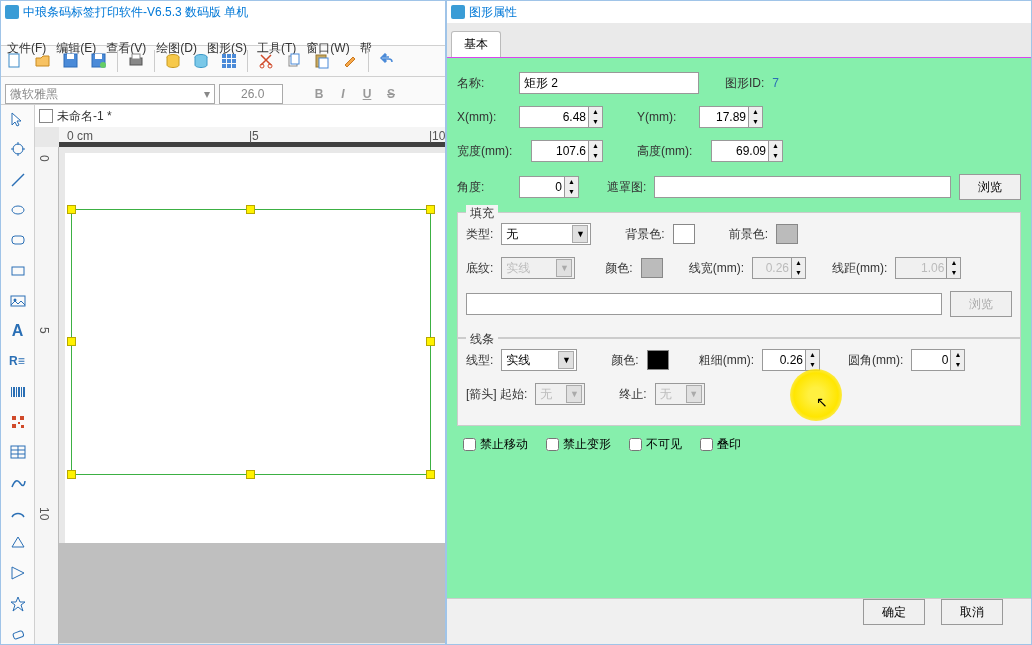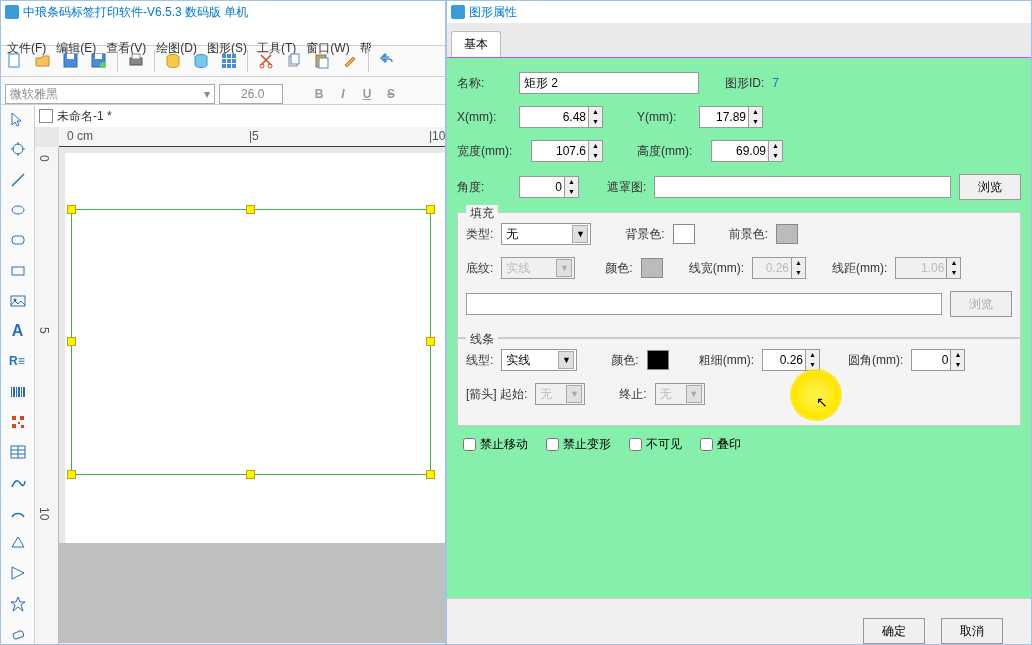--- a/index.html
+++ b/index.html
@@ -19,21 +19,21 @@
 .fmt-btn { width: 20px; height: 20px; color: #999; display: inline-flex; align-items: center; justify-content: center; font-weight: bold; }
 
 .workspace-row { display: flex; height: calc(100% - 104px); }
 .tool-panel { width: 34px; background: #fafafa; border-right: 1px solid #d0d0d0; display: flex; flex-direction: column; align-items: center; padding-top: 4px; gap: 10px; }
 .tp-icon { width: 22px; height: 22px; display: flex; align-items: center; justify-content: center; color: #2a6fb5; }
 .doc-area { flex: 1; display: flex; flex-direction: column; }
 .doc-tab { height: 22px; display: flex; align-items: center; padding: 0 4px; gap: 4px; }
 .doc-tab .tab-icon { width: 14px; height: 14px; border: 1px solid #888; background: #fff; }
 .doc-tab .tab-label { color: #333; }
 .ruler-area { flex: 1; position: relative; background: #e8e8e8; }
-.ruler-h { position: absolute; left: 24px; top: 0; right: 0; height: 20px; background: #f5f5f5; border-bottom: 1px solid #404040; font-size: 10px; color: #555; }
+.ruler-h { position: absolute; left: 24px; top: 0; right: 0; height: 20px; background: #f5f5f5; border-bottom: 5px solid #404040; font-size: 10px; color: #555; }
 .ruler-h span { position: absolute; top: 2px; }
 .ruler-v { position: absolute; left: 0; top: 20px; bottom: 0; width: 24px; background: #f5f5f5; border-right: 1px solid #bbb; font-size: 10px; color: #555; }
 .ruler-v span { position: absolute; left: 2px; writing-mode: vertical-rl; }
 .canvas { position: absolute; left: 30px; top: 26px; width: 380px; height: 390px; background: #fff; }
 .selection-rect { position: absolute; left: 6px; top: 56px; width: 360px; height: 266px; border: 1px solid #3cb043; }
 .handle { position: absolute; width: 9px; height: 9px; background: #fff200; border: 1px solid #b8a800; }
 .h-tl { left: -5px; top: -5px; } .h-tm { left: 50%; margin-left: -5px; top: -5px; } .h-tr { right: -5px; top: -5px; }
 .h-ml { left: -5px; top: 50%; margin-top: -5px; } .h-mr { right: -5px; top: 50%; margin-top: -5px; }
 .h-bl { left: -5px; bottom: -5px; } .h-bm { left: 50%; margin-left: -5px; bottom: -5px; } .h-br { right: -5px; bottom: -5px; }
 .gray-strip { position: absolute; left: 24px; top: 416px; right: 0; height: 100px; background: #bfbfbf; }
@@ -57,21 +57,21 @@
 .combo { height: 22px; border: 1px solid #999; background: #fff; display: flex; align-items: center; justify-content: space-between; padding: 0 2px 0 4px; }
 .combo .arrow { width: 16px; height: 18px; background: #e0e0e0; border: 1px solid #aaa; text-align: center; font-size: 9px; line-height: 16px; }
 .swatch { width: 22px; height: 20px; border: 1px solid #888; }
 .btn { height: 26px; padding: 0 18px; border: 1px solid #999; background: #f0f0f0; cursor: pointer; }
 .group { border: 1px solid #ccc; padding: 10px 8px 8px 8px; margin-bottom: 0; position: relative; background: #f4f4f4; }
 .group .legend { position: absolute; top: -8px; left: 8px; background: #f4f4f4; padding: 0 4px; color: #333; }
 .disabled { color: #aaa; background: #f0f0f0; }
 .chk-row { display: flex; gap: 18px; margin-top: 10px; margin-left: 6px; }
 .chk { display: flex; align-items: center; gap: 4px; }
 .chk input { width: 13px; height: 13px; }
-.dlg-footer { height: 46px; border-top: 1px solid #ccc; display: flex; align-items: flex-end; justify-content: flex-end; gap: 16px; padding-right: 28px; background: #f0f0f0; }
+.dlg-footer { height: 46px; border-top: 1px solid #ccc; display: flex; align-items: flex-start; justify-content: flex-end; gap: 16px; padding-right: 28px; background: #f0f0f0; }
 
 .highlight-circle { position: absolute; width: 52px; height: 52px; border-radius: 50%; background: radial-gradient(circle, #fff040 20%, #ffe600 60%, rgba(255,230,0,0) 100%); pointer-events: none; }
 .cursor-arrow { position: absolute; font-size: 14px; color: #000; pointer-events: none; }
 
 svg { display: block; }
 </style>
 </head>
 <body>
 
 <div class="main-window">

